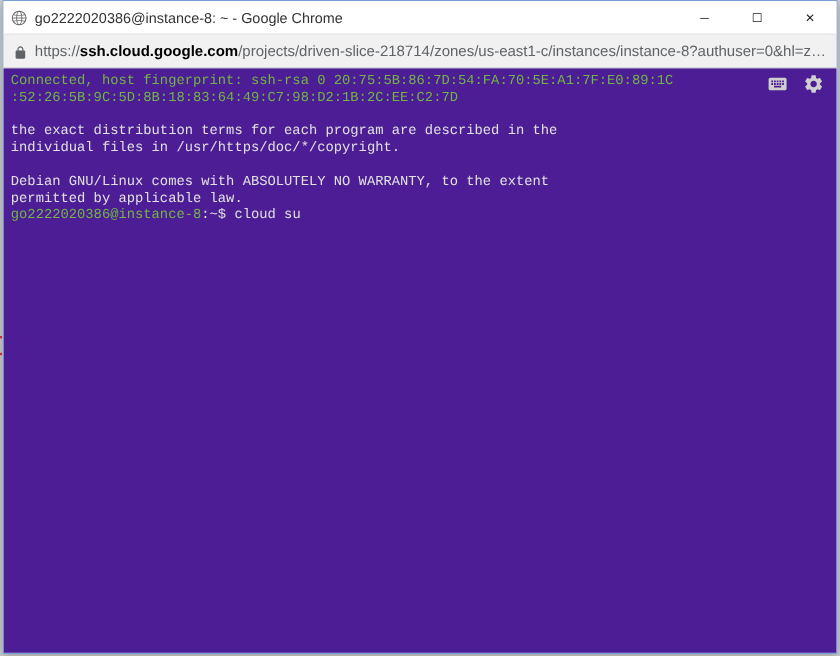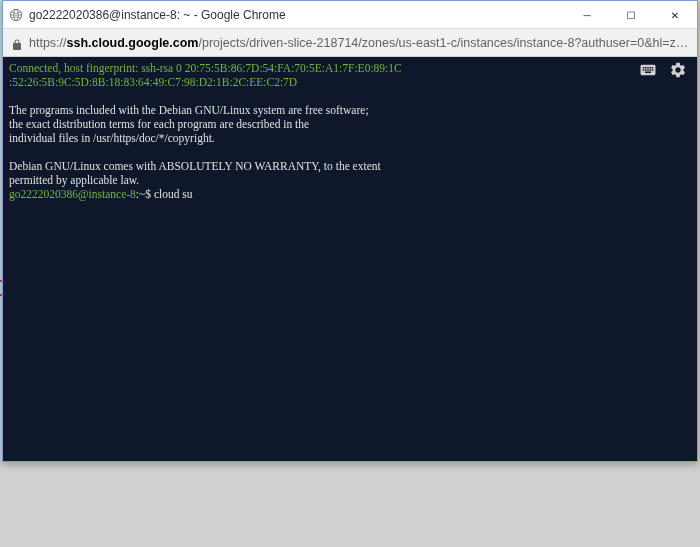--- a/index.html
+++ b/index.html
@@ -1,29 +1,29 @@
 <!DOCTYPE html>
 <html><head>
 <meta charset="utf-8">
 <style>
 * { margin:0; padding:0; box-sizing:border-box; }
 body { width:700px; height:547px; background:#d0d0d0; font-family:Arial,sans-serif; overflow:hidden; position:relative; }
-.window { position:absolute; left:2px; top:0; width:696px; height:462px; background:#fff; border:1px solid #7a9fd6; box-shadow:0 2px 8px rgba(0,0,0,0.3); display:flex; flex-direction:column; }
+.window { position:absolute; left:2px; top:0; width:696px; height:545px; background:#fff; border:1px solid #7a9fd6; box-shadow:0 2px 8px rgba(0,0,0,0.3); display:flex; flex-direction:column; }
 .titlebar { height:28px; background:#fff; display:flex; align-items:center; padding:0 0 0 6px; border-bottom:1px solid #e0e0e0; }
 .favicon { width:14px; height:14px; margin-right:6px; }
 .favicon svg { width:14px; height:14px; }
 .title-text { flex:1; font-size:12px; color:#333; white-space:nowrap; overflow:hidden; text-overflow:ellipsis; }
 .win-controls { display:flex; height:100%; }
 .win-btn { width:44px; height:28px; display:flex; align-items:center; justify-content:center; font-size:10px; color:#222; cursor:pointer; }
 .addressbar { height:28px; background:#f1f1f1; display:flex; align-items:center; padding:0 8px; border-bottom:1px solid #d0d0d0; }
 .https-icon { width:12px; height:12px; margin-right:6px; color:#5f6368; }
 .https-icon svg { width:12px; height:12px; fill:currentColor; }
 .url { flex:1; font-size:12.5px; color:#5f6368; white-space:nowrap; overflow:hidden; text-overflow:ellipsis; }
 .url .host { color:#000000;font-weight:bold; }
-.terminal-wrap { flex:1; background:#0f172a; position:relative; padding:4px 6px; font-family:Liberation Serif, serif; font-size:11.5px; line-height:14px; color:#e0e0e0; overflow:hidden; }
+.terminal-wrap { flex:1; background:#4c1d95; position:relative; padding:4px 6px; font-family:Liberation Mono, monospace; font-size:11.5px; line-height:14px; color:#e0e0e0; overflow:hidden; }
 .term-line { white-space:pre; }
 .green { color:#71b545; }
 .prompt-green { color:#71b545; }
 .cursor { display:inline-block; width:7px; height:11px; background:#e0e0e0; vertical-align:baseline; margin-left:2px; }
 .top-icons { position:absolute; top:4px; right:10px; display:flex; gap:12px; align-items:center; }
 .kb-icon, .gear-icon { color:#cfcfcf; cursor:pointer; }
 .kb-icon svg, .gear-icon svg { width:18px; height:18px; fill:currentColor; }
 .left-edge { position:absolute; left:0; top:100px; width:2px; height:200px; }
 .red-strip { position:absolute; left:0; width:2px; height:2px; background:#d04040; }
 </style>
@@ -76,21 +76,20 @@
       <span class="gear-icon">
         <svg viewBox="0 0 24 24">
             <path d="M19.14 12.94c.04-.3.06-.61.06-.94 0-.32-.02-.64-.07-.94l2.03-1.58c.18-.14.23-.41.12-.61l-1.92-3.32c-.12-.22-.37-.29-.59-.22l-2.39.96c-.5-.38-1.03-.7-1.62-.94l-.36-2.54c-.04-.24-.24-.41-.48-.41h-3.84c-.24 0-.43.17-.47.41l-.36 2.54c-.59.24-1.13.57-1.62.94l-2.39-.96c-.22-.08-.47 0-.59.22L2.74 8.87c-.12.21-.08.47.12.61l2.03 1.58c-.05.3-.07.63-.07.94 0 .31.02.64.07.94l-2.03 1.58c-.18.14-.23.41-.12.61l1.92 3.32c.12.22.37.29.59.22l2.39-.96c.5.38 1.03.7 1.62.94l.36 2.54c.05.24.24.41.48.41h3.84c.24 0 .44-.17.47-.41l.36-2.54c.59-.24 1.13-.56 1.62-.94l2.39.96c.22.08.47 0 .59-.22l1.92-3.32c.12-.22.07-.47-.12-.61l-2.01-1.58zM12 15.6c-1.98 0-3.6-1.62-3.6-3.6s1.62-3.6 3.6-3.6 3.6 1.62 3.6 3.6-1.62 3.6-3.6 3.6z"></path>
           </svg>
       </span>
     </div>
 
     <div class="term-line green">Connected, host fingerprint: ssh-rsa 0 20:75:5B:86:7D:54:FA:70:5E:A1:7F:E0:89:1C</div>
     <div class="term-line green">:52:26:5B:9C:5D:8B:18:83:64:49:C7:98:D2:1B:2C:EE:C2:7D</div>
     <div class="term-line">&nbsp;</div>
-    <div class="term-line">The programs included with the Debian GNU/Linux system are free software;</div>
     <div class="term-line">the exact distribution terms for each program are described in the</div>
     <div class="term-line">individual files in /usr/https/doc/*/copyright.</div>
     <div class="term-line">&nbsp;</div>
     <div class="term-line">Debian GNU/Linux comes with ABSOLUTELY NO WARRANTY, to the extent</div>
     <div class="term-line">permitted by applicable law.</div>
     <div class="term-line"><span class="prompt-green">go2222020386@instance-8</span><span>:~$ </span><span>cloud su</span></div>
   </div>
 
 </div>
 

